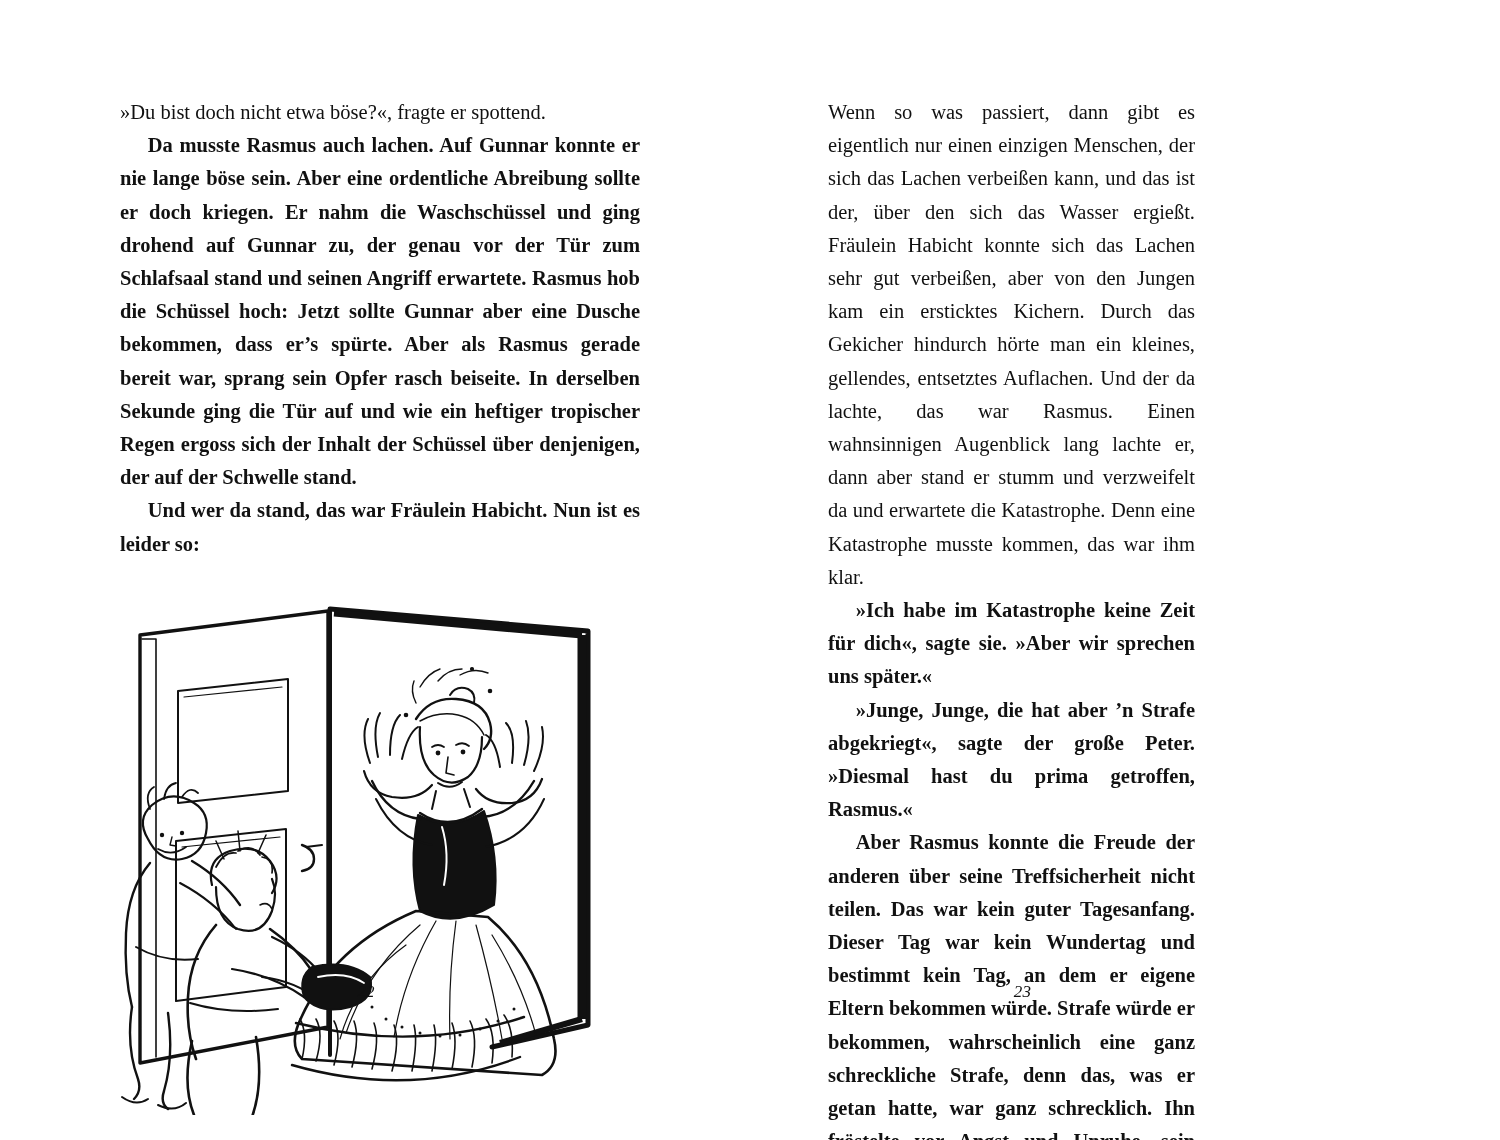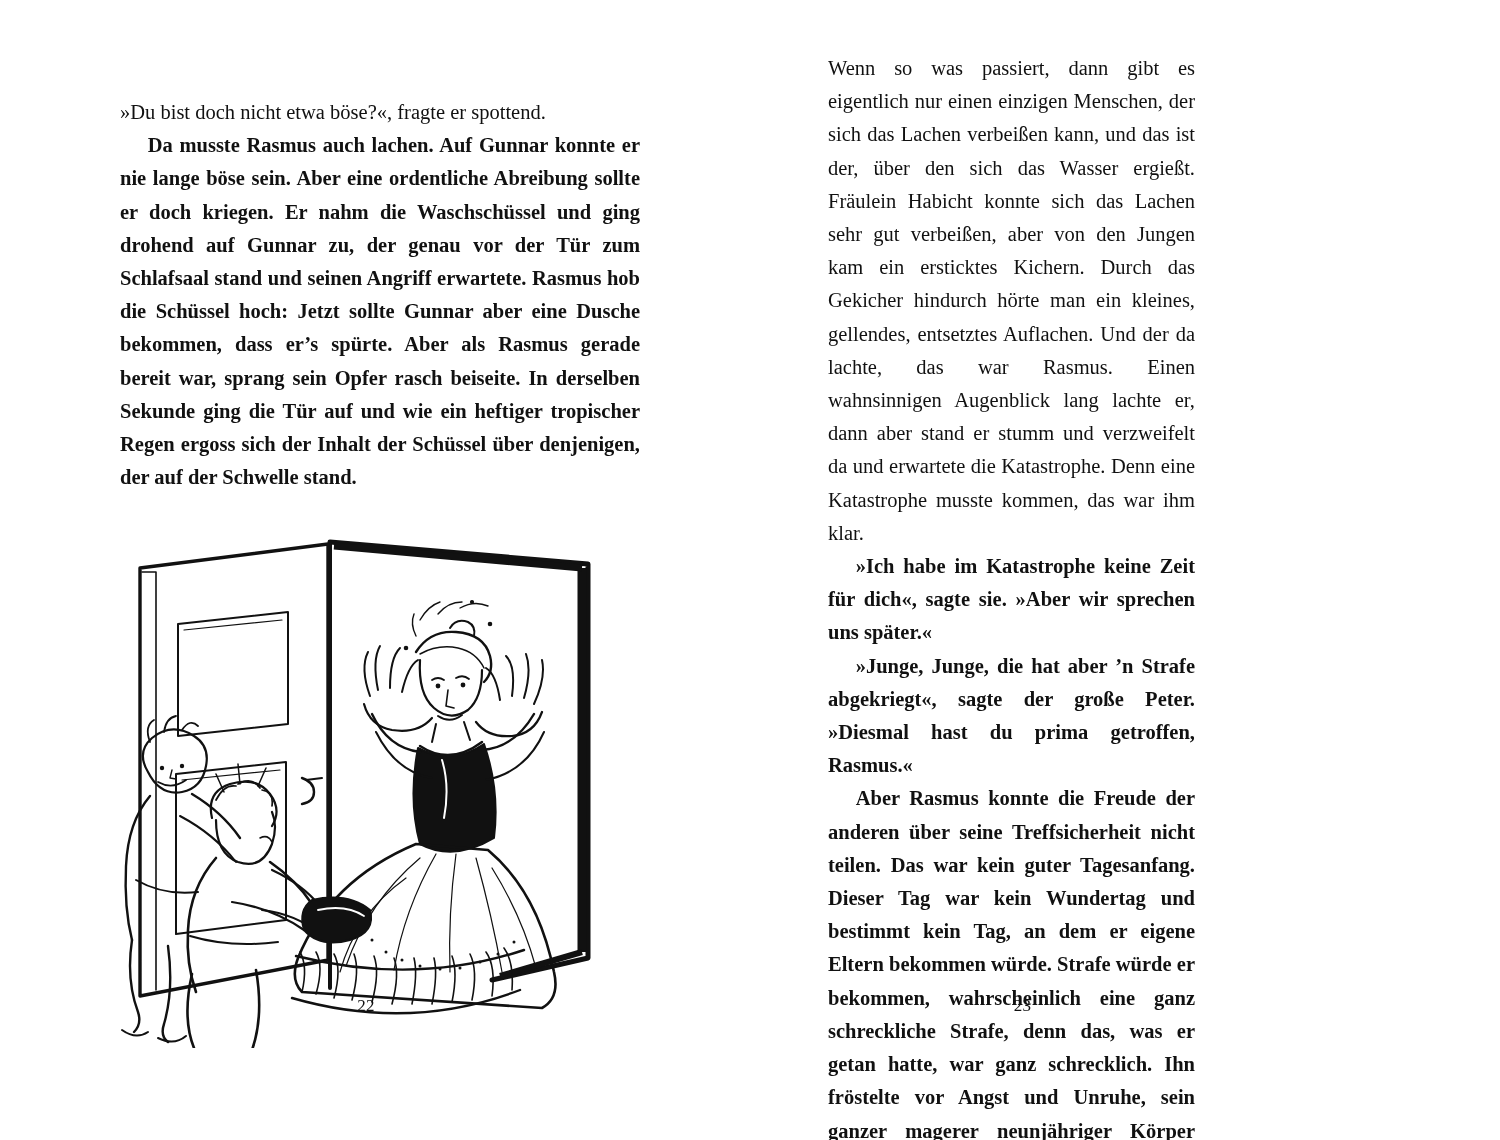--- a/index.html
+++ b/index.html
@@ -21,45 +21,46 @@
     display: flex;
     align-items: flex-end;
   }
   .page {
     position: relative;
     width: 750px;
     height: 1140px;
     box-sizing: border-box;
   }
   .page-left  { padding: 96px 92px 0 120px; }
-  .page-right { padding: 52px 118px 0 96px; }
+  .page-right { padding: 96px 118px 0 96px; }
 
   .text-block {
     font-size: 20.5px;
     line-height: 1.62;
     text-align: justify;
     text-justify: inter-word;
     hyphens: manual;
   }
   .text-block p {
     margin: 0;
   }
   .text-block p.indent {
     text-indent: 1.35em;
     font-weight: bold;
   }
 
   .page-number {
     position: absolute;
-    bottom: 124px;
+    bottom: 138px;
     width: 100%;
     left: 0;
     text-align: center;
     font-size: 17px;
     letter-spacing: 0.3px;
+    font-style: italic;
   }
   .page-left .page-number  { padding-right: 28px; }
   .page-right .page-number { padding-right: 22px; }
 
   
   .illustration {
     margin-top: 34px;
     width: 520px;
     height: 520px;
     position: relative;
@@ -72,20 +73,21 @@
 </style>
 </head>
 <body>
 
 <div class="spread">
 
   <div class="page page-left">
     <div class="text-block">
       <p>»Du bist doch nicht etwa böse?«, fragte er spottend.</p>
       <p class="indent">Da musste Rasmus auch lachen. Auf Gunnar konnte er nie lange böse sein. Aber eine ordentliche Abreibung sollte er doch kriegen. Er nahm die Waschschüssel und ging drohend auf Gunnar zu, der genau vor der Tür zum Schlafsaal stand und seinen Angriff erwartete. Rasmus hob die Schüssel hoch: Jetzt sollte Gunnar aber eine Dusche bekommen, dass er’s spürte. Aber als Rasmus gerade bereit war, sprang sein Opfer rasch beiseite. In derselben Sekunde ging die Tür auf und wie ein heftiger tropischer Regen ergoss sich der Inhalt der Schüssel über denjenigen, der auf der Schwelle stand.</p>
+      <p class="indent">Und wer da stand, das war Fräulein Habicht. Nun ist es leider so:</p>
     </div>
 
     <div class="illustration">
       <svg viewBox="0 0 520 520" xmlns="http://www.w3.org/2000/svg" fill="none" stroke="#111" stroke-width="2.2" stroke-linecap="round" stroke-linejoin="round">
 
         <g stroke-width="3">
           <path d="M210 14 L210 460" stroke-width="4"></path>
           <path d="M210 14 L468 36 L468 430 L372 452" stroke-width="5"></path>
           <path d="M462 40 L462 424" stroke-width="9" stroke-linecap="butt"></path>
           <path d="M214 18 L462 40" stroke-width="7" stroke-linecap="butt"></path>

